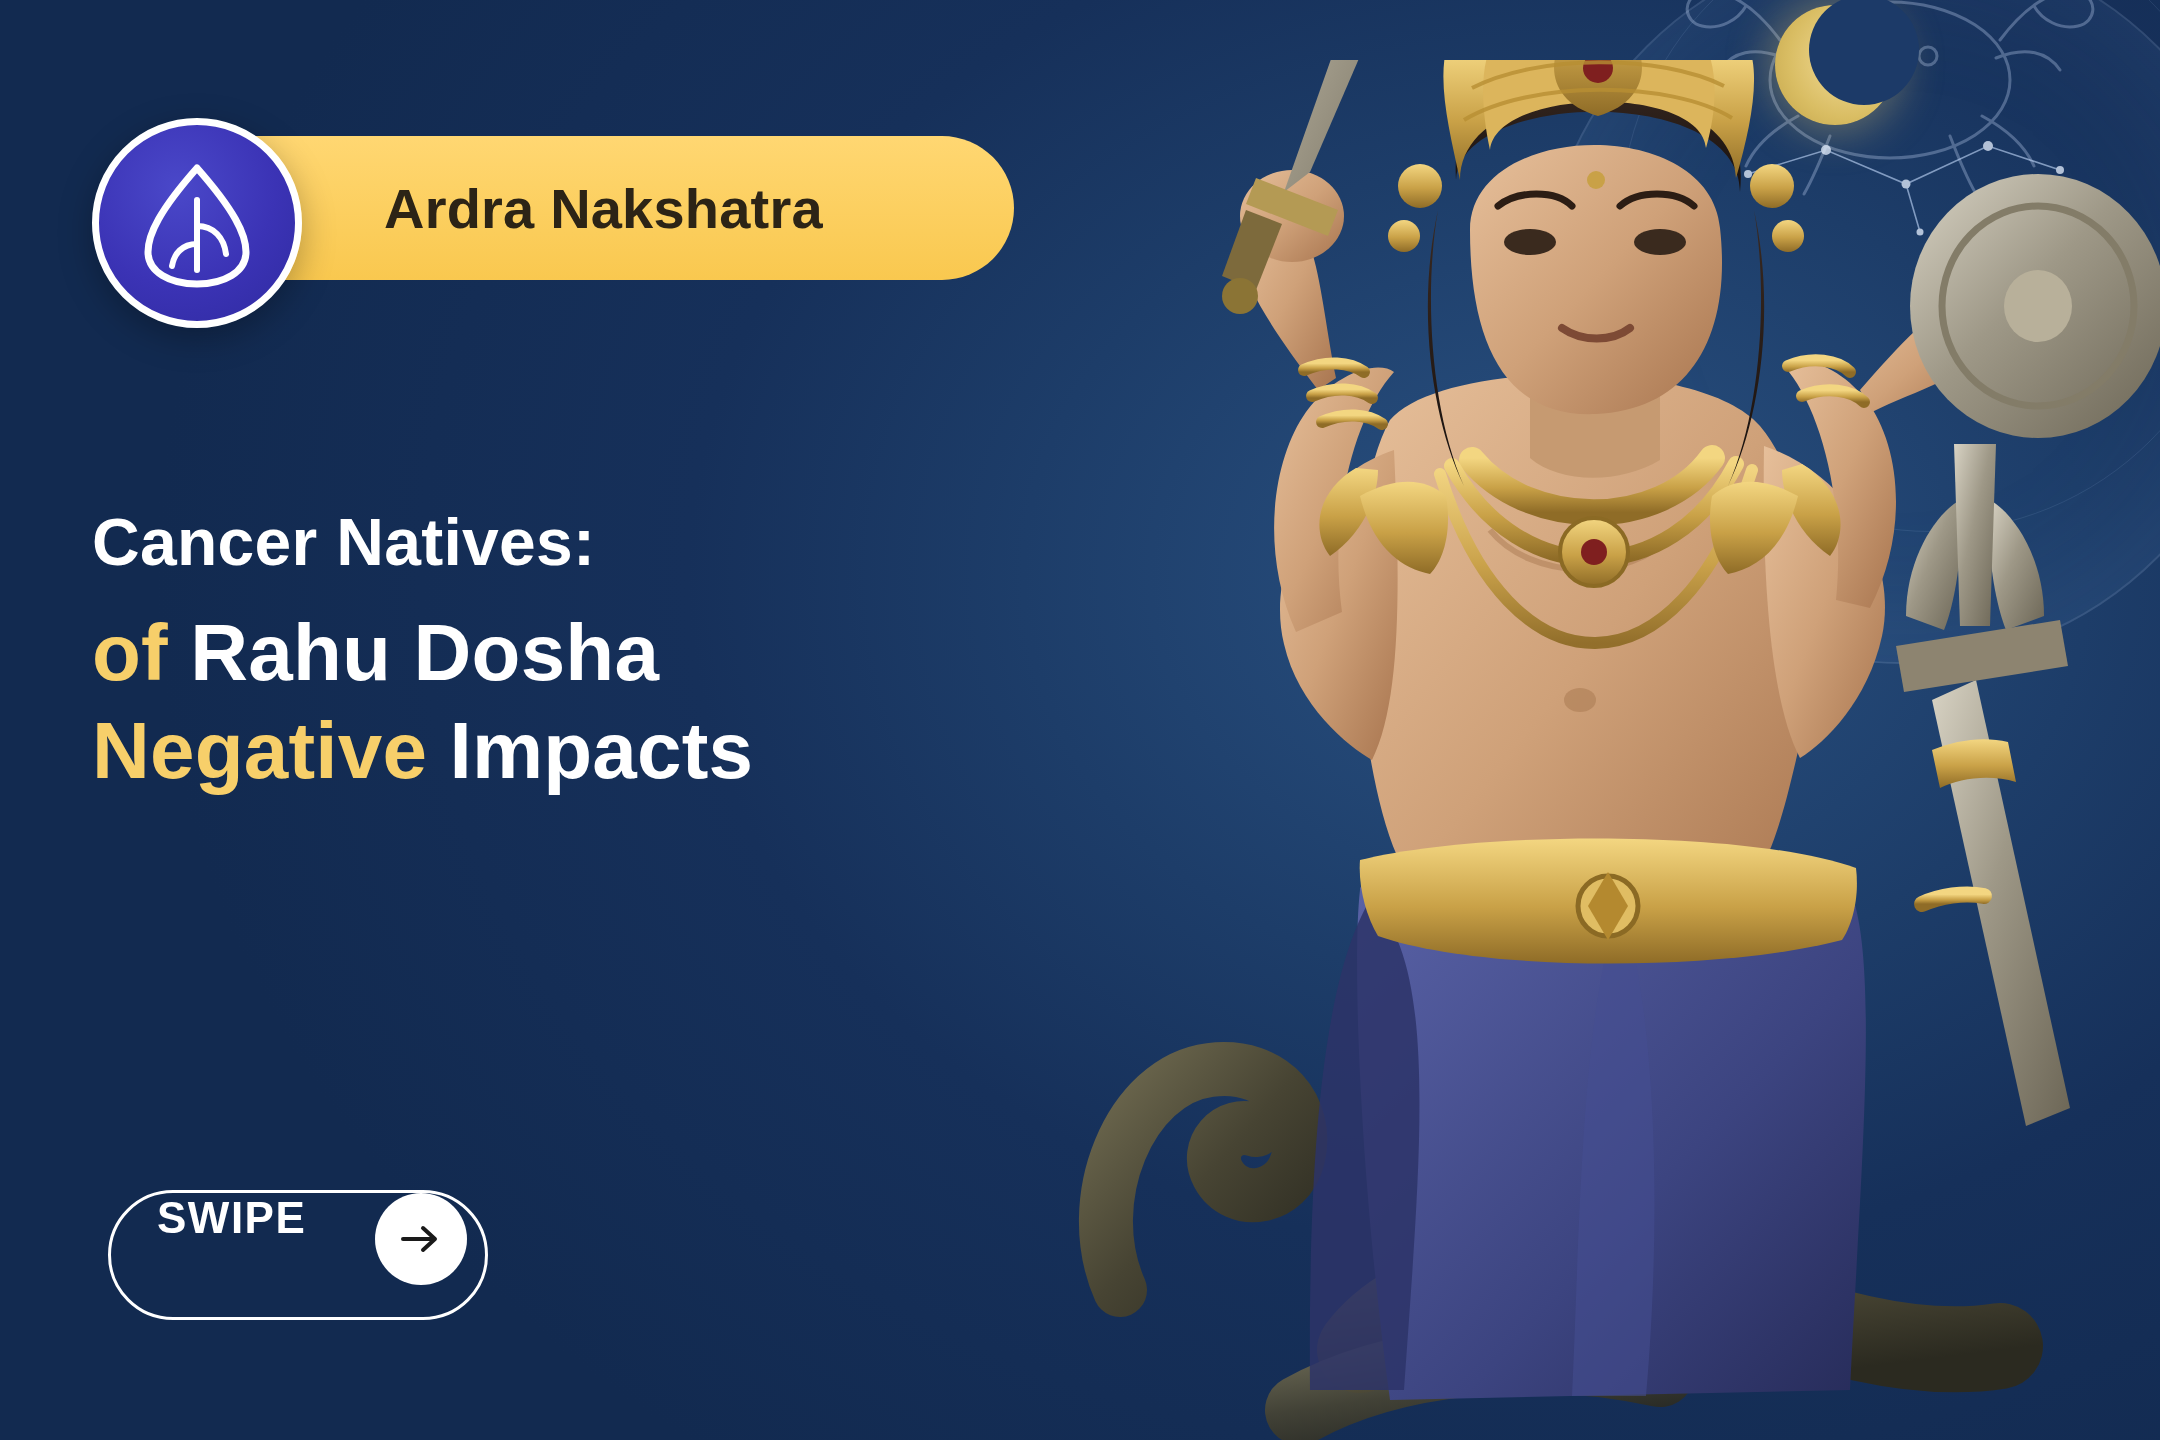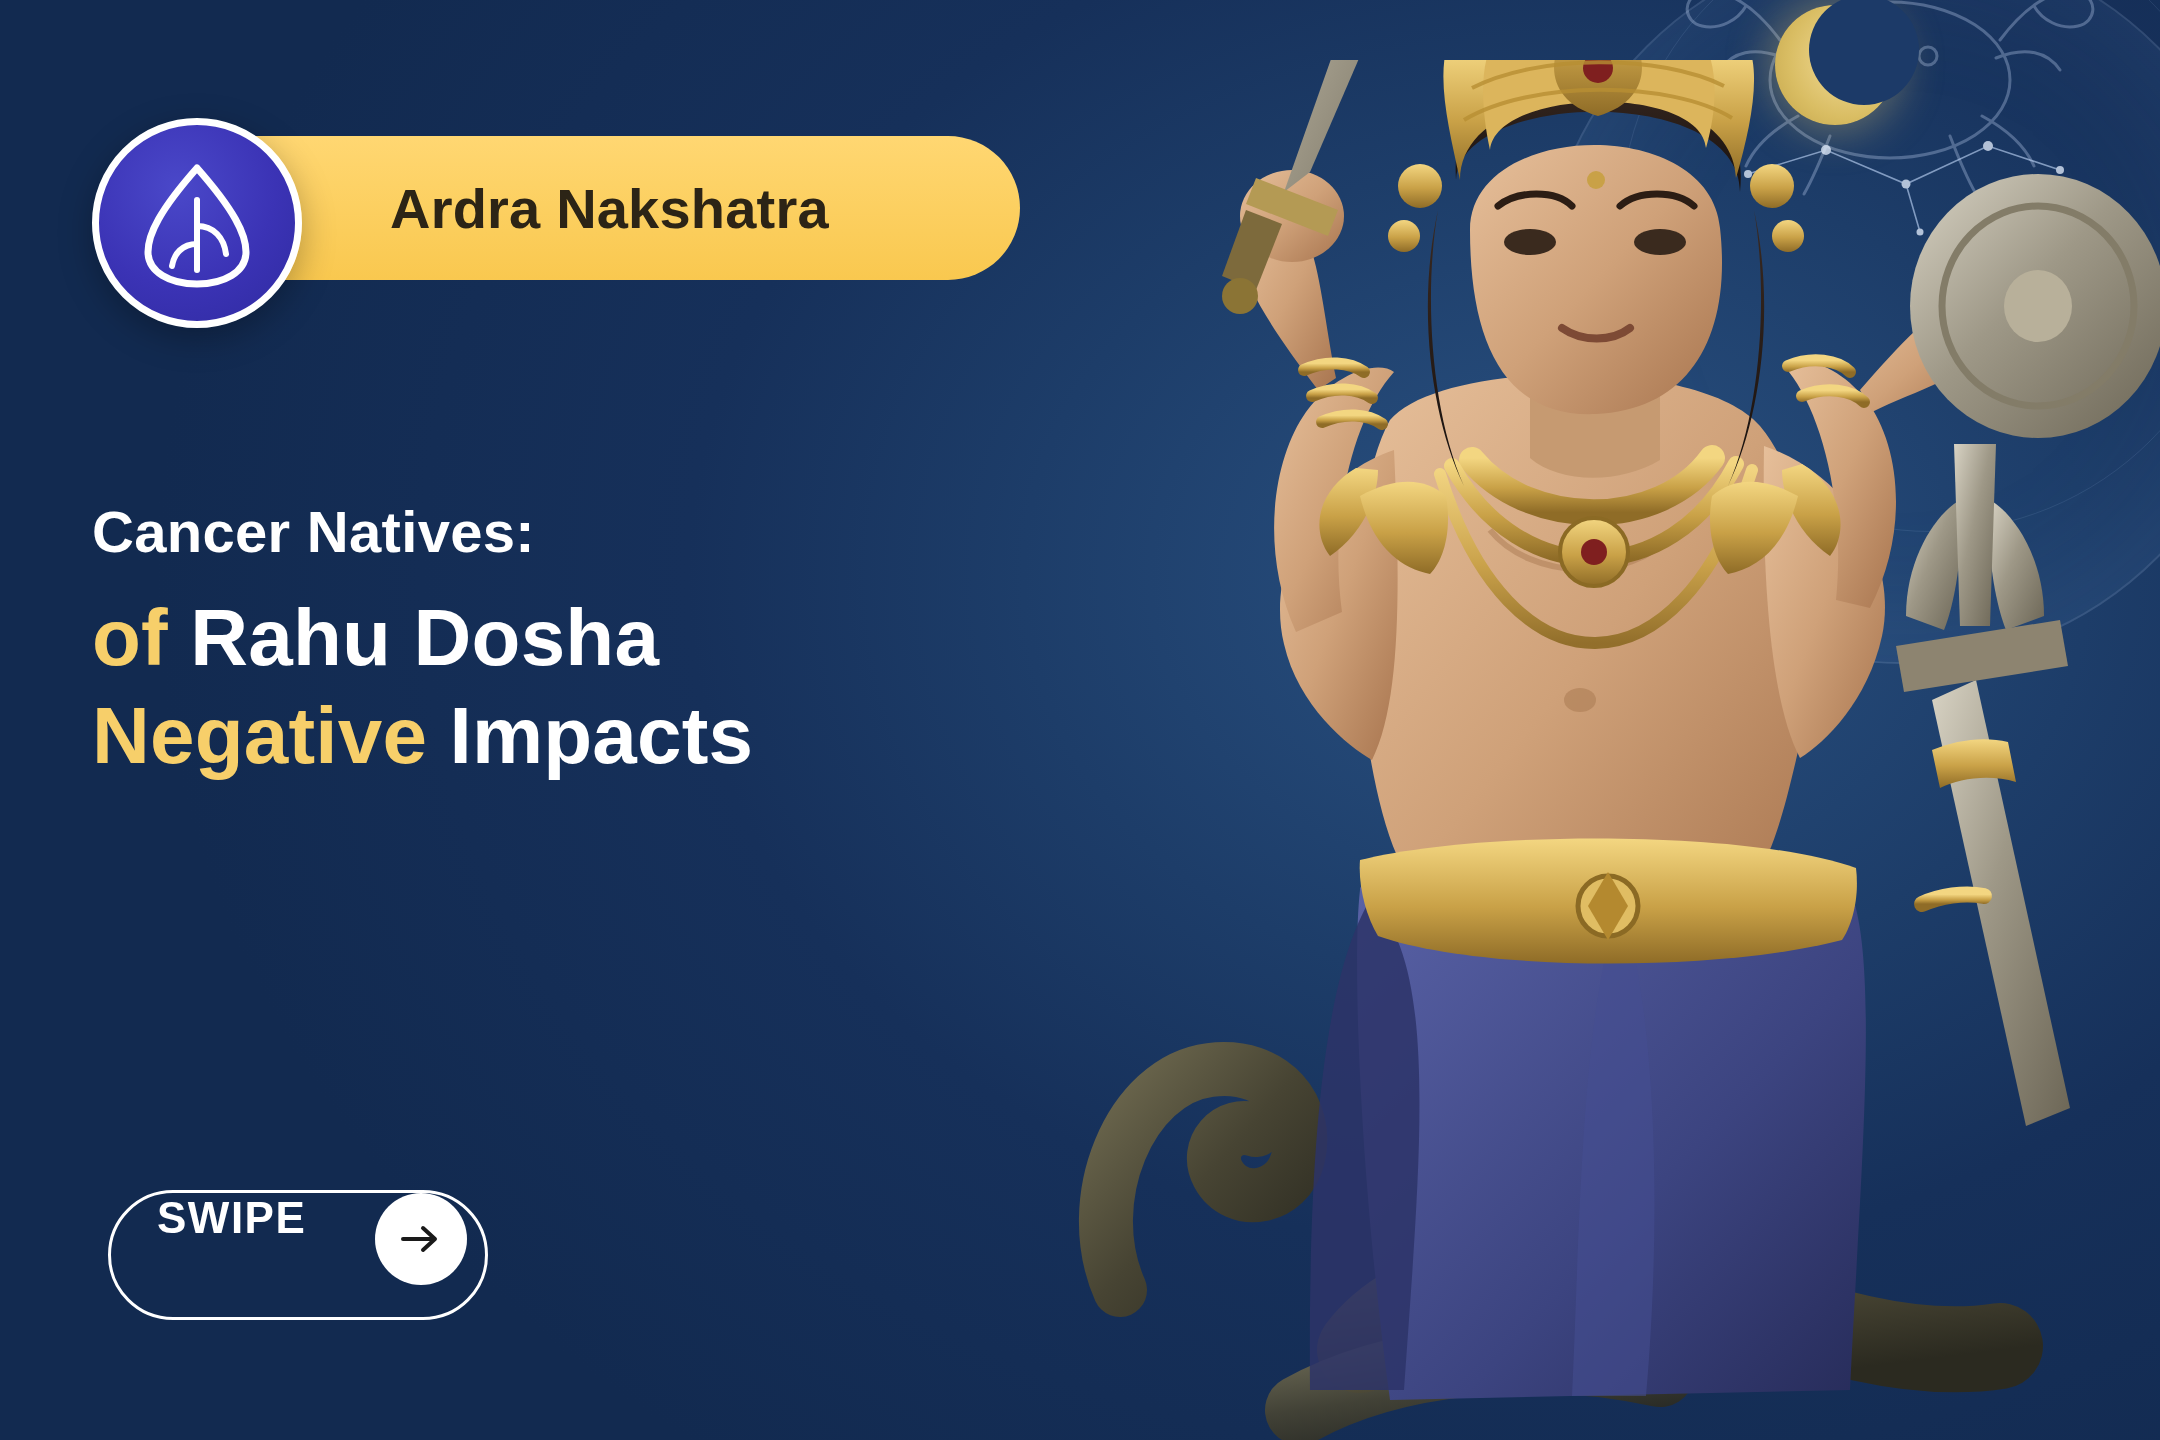--- a/index.html
+++ b/index.html
@@ -45,41 +45,42 @@
   .constellation{position:absolute;left:250px;top:220px;width:360px;height:150px;opacity:.75;}
 
   
   .deity{position:absolute;left:1060px;top:60px;width:1100px;height:1380px;}
 
   
   .brand{
     position:absolute;left:92px;top:118px;height:180px;display:flex;align-items:center;
   }
   .brand-pill{
-    position:absolute;left:68px;top:18px;height:144px;min-width:860px;
+    position:absolute;left:62px;top:18px;height:144px;min-width:860px;
     background:linear-gradient(180deg,#ffd772 0%,#f9c84f 100%);
     border-radius:72px;display:flex;align-items:center;
     padding:0 70px 0 230px;box-sizing:border-box;
   }
   .brand-pill-text{
     font-size:56px;font-weight:700;color:#2c2416;letter-spacing:.2px;white-space:nowrap;
   }
   .brand-logo{
     position:absolute;left:0;top:0;width:210px;height:210px;border-radius:50%;
     background:radial-gradient(circle at 40% 32%, #4a48c9 0%, #3b33b5 55%, #2f2aa0 100%);
     border:7px solid #ffffff;box-sizing:border-box;
     display:flex;align-items:center;justify-content:center;
     box-shadow:0 10px 34px rgba(0,0,0,.28);
   }
 
   
   .headline{position:absolute;left:92px;top:500px;width:1000px;}
   .h-line1{
-    font-size:58px;font-weight:600;color:#ffffff;letter-spacing:.3px;line-height:1.12;
+    font-size:66px;font-weight:600;color:#ffffff;letter-spacing:.3px;line-height:1.12;
     margin-bottom:24px;
+    margin-top:6px;
   }
   .h-gold{
     font-size:80px;font-weight:700;color:#f7cf6a;line-height:1.22;letter-spacing:.2px;
   }
   .h-gold .wh{color:#ffffff;}
 
   
   .swipe{
     position:absolute;left:108px;top:1190px;width:380px;height:130px;
     border:3px solid #ffffff;border-radius:65px;

